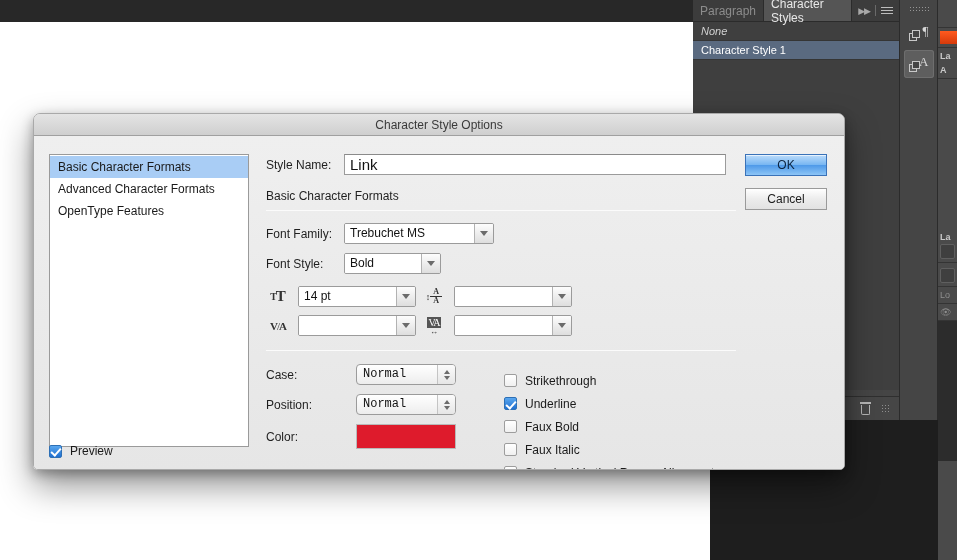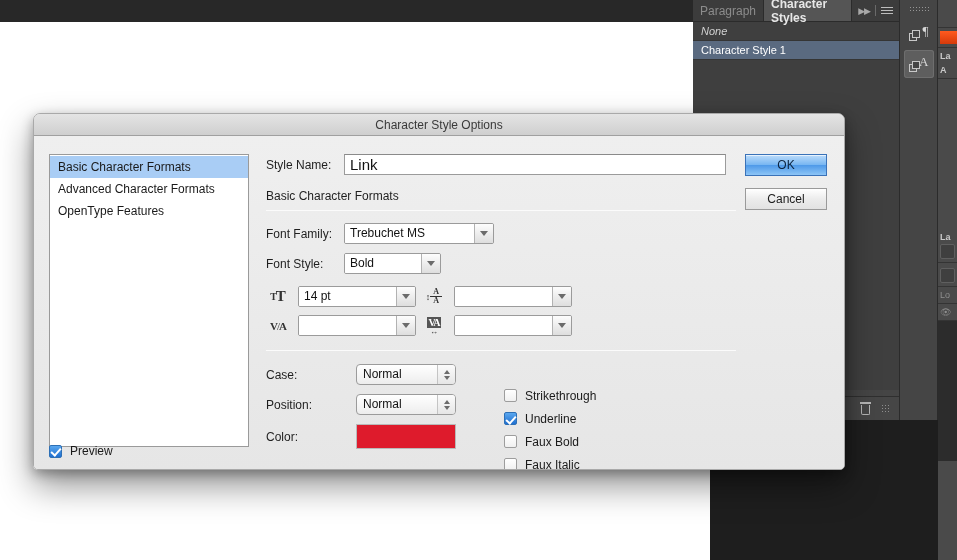--- a/index.html
+++ b/index.html
@@ -40,21 +40,21 @@
   .cs-tabbar {
     position: relative; height: 22px; background: #3c3c3c;
     border-bottom: 1px solid #2b2b2b;
     display: flex; align-items: stretch;
   }
   .cs-tab {
     display: flex; align-items: center; padding: 0 7px;
     font-size: 12px; color: #8c8c8c; background: #3c3c3c;
     border-right: 1px solid #2b2b2b;
   }
-  .cs-tab.active { background: #555555; color: #e8e8e8; font-weight: bold; }
+  .cs-tab.active { background: #555555; color: #e8e8e8; font-weight: normal; }
   .cs-tabfill { flex: 1; background: #3c3c3c; }
   .cs-tab-icons {
     display: flex; align-items: center; gap: 5px; padding: 0 6px;
     background: #3c3c3c;
   }
   .icon-chevrons { font-size: 9px; color: #a8a8a8; letter-spacing: -1px; }
   .icon-divider { width: 1px; height: 11px; background: #6a6a6a; }
   .icon-hamburger { display: inline-block; width: 12px; }
   .icon-hamburger i {
     display: block; height: 1px; background: #bdbdbd; margin: 2px 0;
@@ -251,32 +251,32 @@
   }
   .ic-lead .stack { display: flex; flex-direction: column; align-items: center; }
   .ic-lead .stack span { font-size: 8px; font-weight: bold; line-height: 8px; }
   .ic-lead .stack .bar { width: 12px; height: 1px; background: #333; }
   
   .ic-kern { font-size: 11px; font-weight: bold; letter-spacing: -1px; }
   .ic-kern .sl { font-weight: normal; }
   
   .ic-track { display: flex; flex-direction: column; align-items: center; }
   .ic-track .va {
-    font-size: 10px; font-weight: bold; background: #555; color: #fff;
+    font-size: 10px; font-weight: normal; background: #555; color: #fff;
     padding: 0 1px; line-height: 11px; letter-spacing: -1px;
   }
   .ic-track .dbl { font-size: 8px; line-height: 7px; color: #333; }
 
   .stepper {
     height: 21px; width: 100px; display: flex; align-items: stretch;
     border: 1px solid #9b9b9b; border-radius: 4px; overflow: hidden;
     background: linear-gradient(180deg,#ffffff 0%,#ededed 100%);
   }
   .stepper .val {
-    flex: 1; font-size: 12px; color: #111; padding: 0 6px; line-height: 19px;
+    flex: 1; font-size: 12px; color: #111; padding: 0 6px; line-height: 19px; font-family: Liberation Mono, monospace;
   }
   .stepper .arrows {
     width: 18px; border-left: 1px solid #c4c4c4;
     background: linear-gradient(180deg,#fbfbfb 0%,#e6e6e6 100%);
     display: flex; flex-direction: column; align-items: center;
     justify-content: center; gap: 2px;
   }
   .tri-up {
     width: 0; height: 0; border-left: 3.5px solid transparent;
     border-right: 3.5px solid transparent; border-bottom: 4px solid #6b6b6b;
@@ -284,21 +284,21 @@
   .tri-dn {
     width: 0; height: 0; border-left: 3.5px solid transparent;
     border-right: 3.5px solid transparent; border-top: 4px solid #6b6b6b;
   }
 
   .color-swatch {
     width: 100px; height: 25px; border: 1px solid #b9b9b9;
   }
 
   .checks {
-    position: absolute; left: 238px; top: 20px; width: 250px;
+    position: absolute; left: 238px; top: 5px; width: 250px;
   }
   .chk-row { display: flex; align-items: center; height: 23px; }
   .chk {
     width: 13px; height: 13px; border: 1px solid #9d9d9d;
     border-radius: 2px; background: linear-gradient(180deg,#ffffff,#f0f0f0);
     margin-right: 8px; position: relative; flex: none;
   }
   .chk.on {
     background: linear-gradient(180deg,#5aa7ef,#1f6fd0);
     border-color: #2d6fb5;

